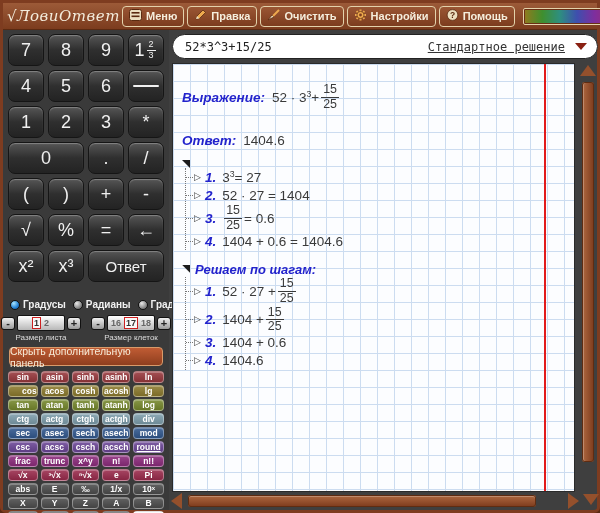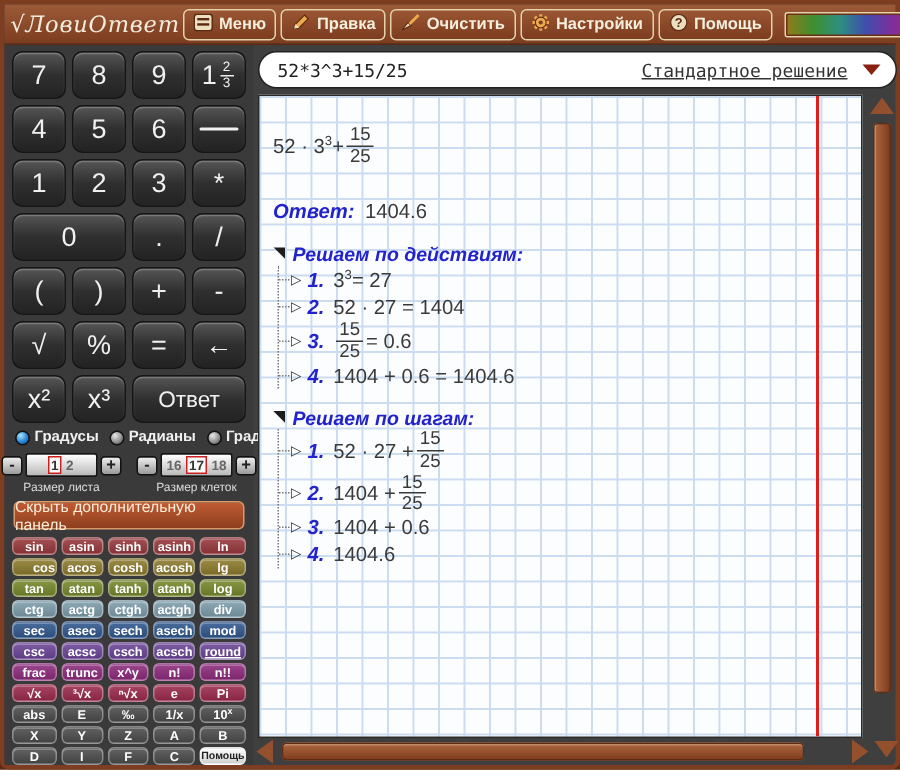--- a/index.html
+++ b/index.html
@@ -27,21 +27,21 @@
   .key{height:32px;border-radius:7px;border:1px solid #151515;
     background:linear-gradient(180deg,#565656 0%,#2f2f2f 50%,#232323 100%);
     box-shadow:inset 0 1px 1px rgba(255,255,255,.28);
     color:#f0f0f0;font-size:18px;display:flex;align-items:center;justify-content:center;
     font-family:"Liberation Sans",sans-serif;padding:0;}
   .key.span2{grid-column:span 2;}
   .key.small-label{font-size:15px;}
   .key .frac{font-size:.5em;}
   .hbar{width:26px;height:2px;background:#f0f0f0;border-radius:1px;}
   
-  .angles{display:flex;align-items:center;gap:7px;margin:4px 0 0 2px;}
+  .angles{display:flex;align-items:center;gap:7px;margin:17px 0 0 2px;}
   .angle{display:flex;align-items:center;gap:3px;color:#f0f0f0;font-size:10px;font-weight:bold;}
   .radio{width:10px;height:10px;border-radius:50%;border:1px solid #111;box-sizing:border-box;
     background:radial-gradient(circle at 35% 30%,#e8e8e8,#8a8a8a 60%,#555);}
   .radio.sel{background:radial-gradient(circle at 35% 30%,#a8e4ff,#2a86d6 55%,#0a4a90);}
   
   .steppers{display:flex;gap:10px;margin-top:5px;justify-content:center;}
   .stepper{display:flex;flex-direction:column;align-items:center;}
   .step-row{display:flex;align-items:center;gap:2px;}
   .step-btn{width:13px;height:13px;border-radius:3px;border:1px solid #111;
     background:linear-gradient(#efefef,#9a9a9a);color:#222;font-size:11px;font-weight:bold;
@@ -313,33 +313,33 @@
     <input class="expr-input" value="52*3^3+15/25" style="">
     <div class="mode">
       <span class="mode-label">Стандартное решение</span>
       <span class="dd-arrow"></span>
     </div>
   </div>
 
   <div class="paper">
     <div class="solution" id="solution">
         <div class="row expr-row">
+          <span class="blue">Выражение:</span>
           <span class="math">52 · 3<sup>3</sup> + <span class="frac">
               <span class="num">15</span>
               <span class="den">25</span>
             </span></span>
         </div>
         <div class="row ans-row">
           <span class="blue">Ответ:</span>
           <span class="math">1404.6</span>
         </div>
         <div class="section">
           <div class="sec-head">
             <span class="sec-marker"></span>
-            <span class="blue">Решаем по действиям:</span>
           </div>
           <div class="steps">
             <div class="step">
               <span class="connector"></span>
               <span class="tri">▷</span>
               <span class="stepnum">1.</span>
               <span class="math">3<sup>3</sup> = 27</span>
             </div>
             <div class="step">
               <span class="connector"></span>

